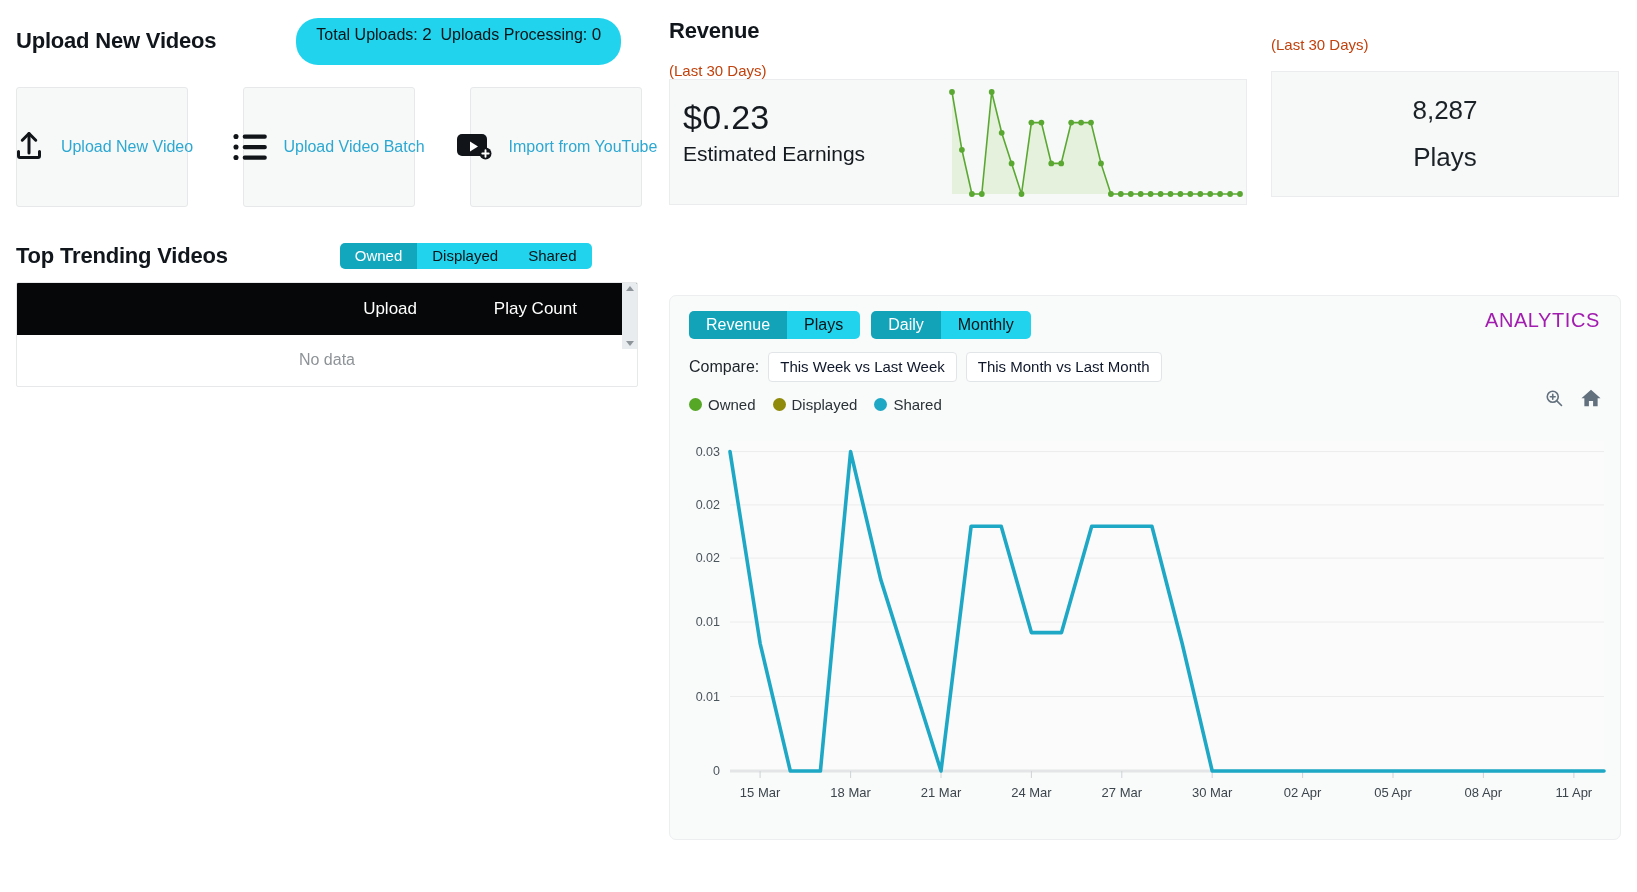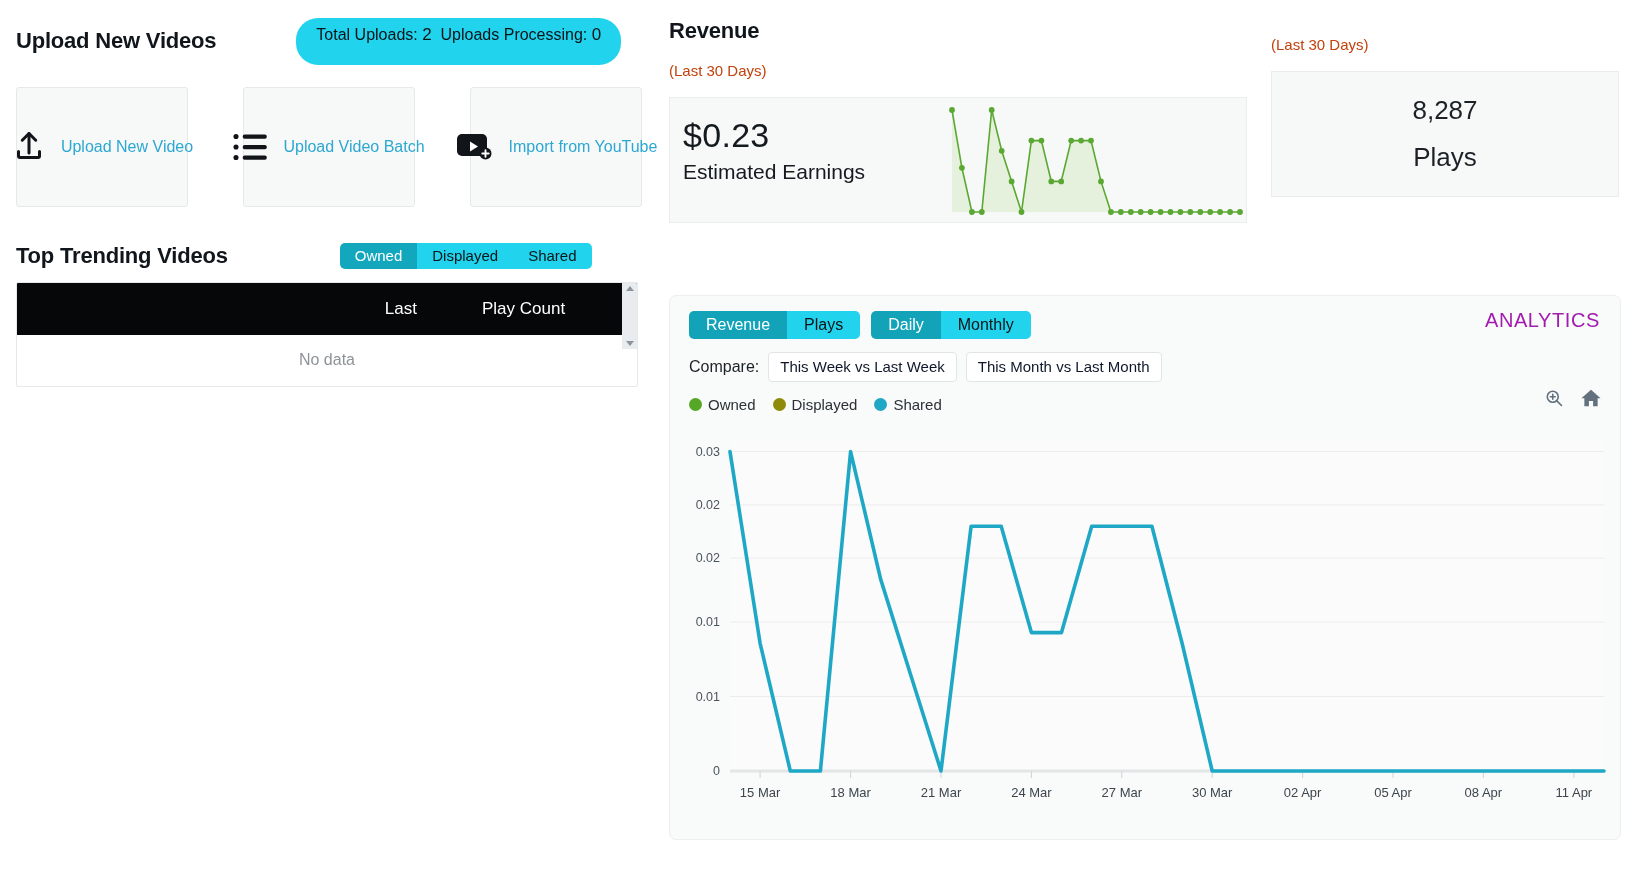--- a/index.html
+++ b/index.html
@@ -98,42 +98,41 @@
     overflow: hidden;
   }
   .table-head {
     background: #050708;
     color: #ffffff;
     height: 52px;
     display: flex; align-items: center;
     padding-right: 15px;
   }
   .th-title { flex: 1; text-align: right; font-size: 17px; padding-right: 65px; }
-  .th-count { width: 140px; font-size: 17px; padding-right: 45px; }
+  .th-count { width: 140px; text-align: right; font-size: 17px; padding-right: 45px; }
   .scrollbar {
     position: absolute; right: 0; top: 0;
     width: 15px; height: 66px;
     background: #e9ecee;
     display: flex; flex-direction: column; justify-content: space-between;
     align-items: center;
     padding: 3px 0;
   }
   .sb-arrow { width: 0; height: 0; border-left: 4px solid transparent; border-right: 4px solid transparent; }
   .sb-up { border-bottom: 5px solid #8d959b; }
   .sb-down { border-top: 5px solid #8d959b; }
   .table-body {
     height: 51px;
     display: flex; align-items: center; justify-content: center;
     font-size: 16px; color: #8e9397;
   }
 
   
   .rev-block { position: absolute; left: 669px; top: 18px; width: 580px; }
   .rev-card {
-    margin-top: 18px;
     width: 578px; height: 126px;
     background: #f7f8f8;
     border: 1px solid #ebeced;
     position: relative;
     overflow: hidden;
   }
   .rev-amount {
     position: absolute; left: 13px; top: 18px;
     font-size: 34px; color: #141a1f; letter-spacing: 0.3px;
   }
@@ -273,21 +272,21 @@
       <div class="sec-title">Top Trending Videos</div>
       <div class="seg">
         <div class="active">Owned</div>
         <div>Displayed</div>
         <div>Shared</div>
       </div>
     </div>
 
     <div class="table-wrap">
       <div class="table-head">
-        <div class="th-title">Last</div>
+        <div class="th-title">Upload</div>
         <div class="th-count">Play Count</div>
       </div>
       <div class="scrollbar">
         <span class="sb-arrow sb-up"></span>
         <span class="sb-arrow sb-down"></span>
       </div>
       <div class="table-body">No data</div>
     </div>
 
   </div>

